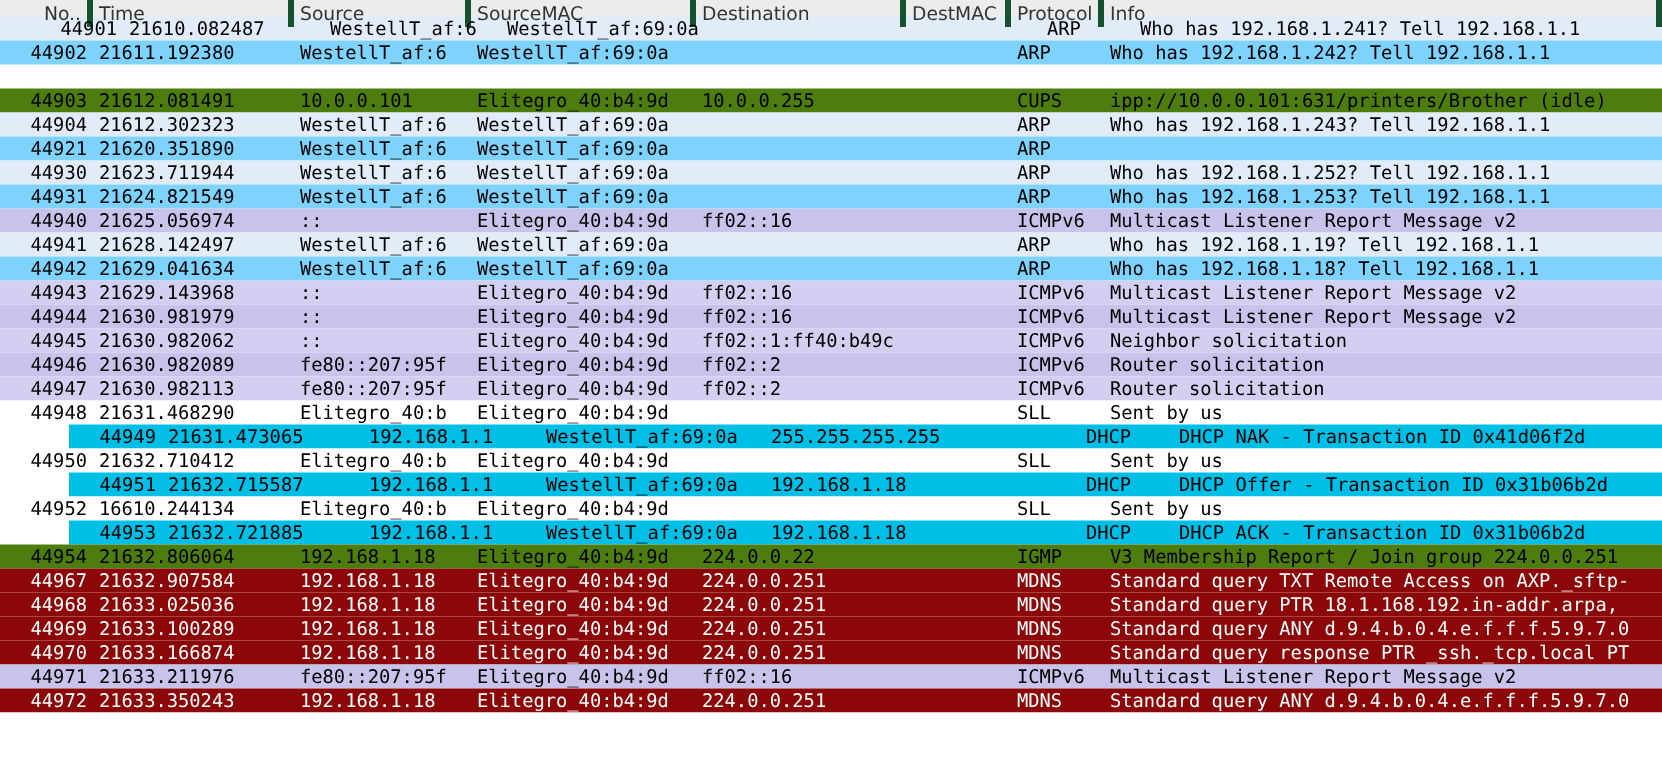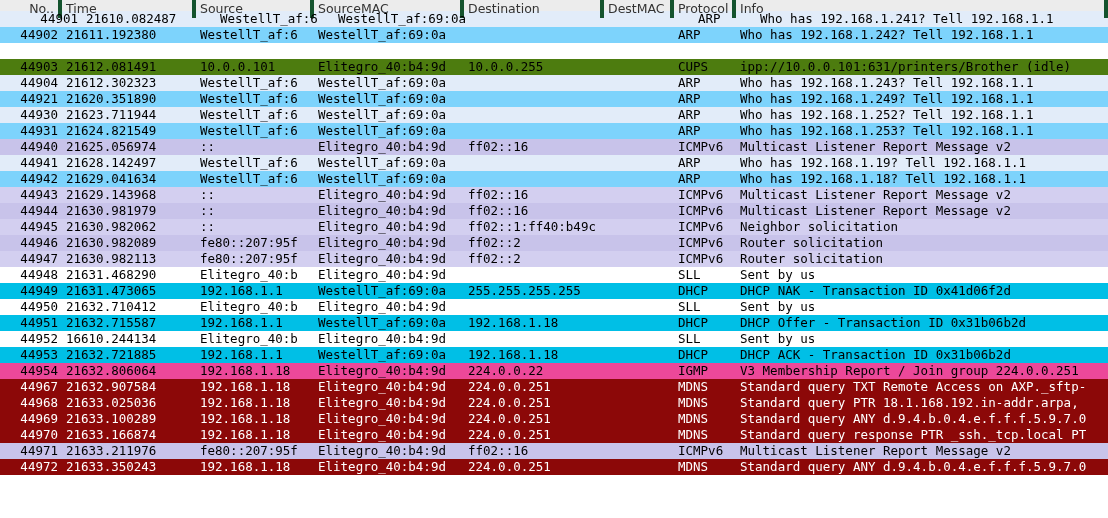--- a/index.html
+++ b/index.html
@@ -57,22 +57,22 @@
   .c-proto{ width: 62px; }
   .c-info { flex: 1 1 auto; }
 
   
   .bg-arp      { background: #7dd3fc; }
   .bg-arp-alt  { background: #e2ecf9; }
   .bg-cups     { background: #4d7c0f; color: #000; margin-top: 16px; }
   .bg-icmpv6   { background: #c8c3ea; }
   .bg-icmpv6-alt{ background: #d3cff0; }
   .bg-sll      { background: #ffffff; justify-content: space-between; }
-  .bg-dhcp     { background: #00bfe6; color: #000; }
-  .bg-igmp     { background: #ec4899; }
+  .bg-dhcp     { background: #00bfe6; color: #000; margin-left: 46px; }
+  .bg-igmp     { background: #4d7c0f; }
   .bg-mdns     { background: #8c0808; color: #ffffff; }
   .partial-top { margin-top: -8px; padding-left: 20px; } 
 </style>
 </head>
 <body>
 
 <div class="packet-list">
 
   <div class="hdr">
     <div class="cell c-no">No..</div>
@@ -127,21 +127,20 @@
         <div class="cell c-info">Who has 192.168.1.243?  Tell 192.168.1.1</div>
       </div>
       <div class="row bg-arp">
         <div class="cell c-no">44921</div>
         <div class="cell c-time">21620.351890</div>
         <div class="cell c-src">WestellT_af:6</div>
         <div class="cell c-smac">WestellT_af:69:0a</div>
         <div class="cell c-dst"></div>
         <div class="cell c-dmac"></div>
         <div class="cell c-proto">ARP</div>
-        <div class="cell c-info">Who has 192.168.1.249?  Tell 192.168.1.1</div>
       </div>
       <div class="row bg-arp-alt">
         <div class="cell c-no">44930</div>
         <div class="cell c-time">21623.711944</div>
         <div class="cell c-src">WestellT_af:6</div>
         <div class="cell c-smac">WestellT_af:69:0a</div>
         <div class="cell c-dst"></div>
         <div class="cell c-dmac"></div>
         <div class="cell c-proto">ARP</div>
         <div class="cell c-info">Who has 192.168.1.252?  Tell 192.168.1.1</div>

